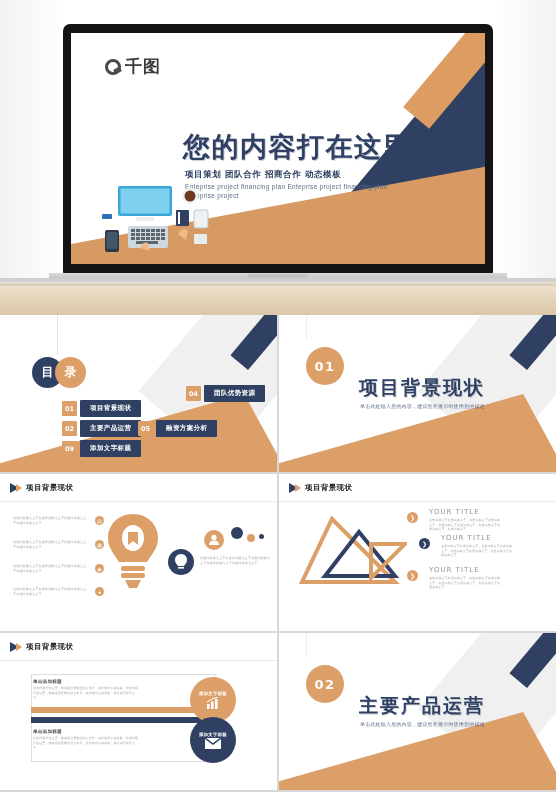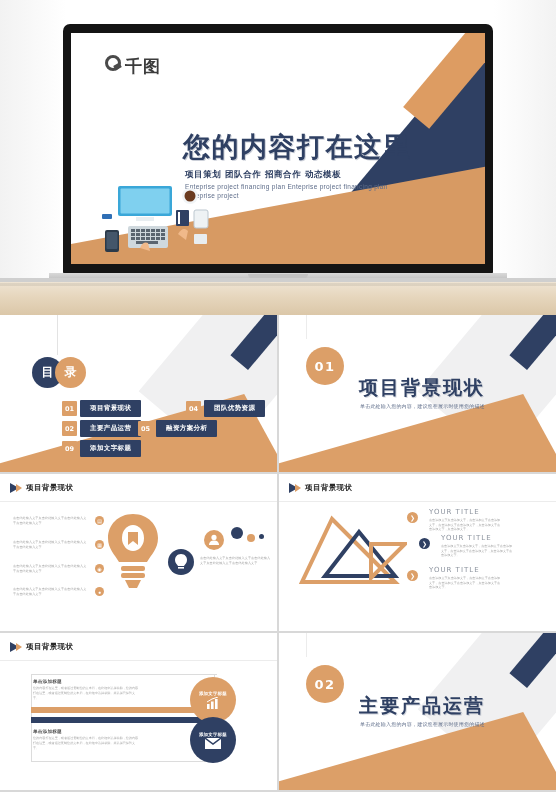--- a/index.html
+++ b/index.html
@@ -33,21 +33,21 @@
     width:60px; height:5px; background:#c2c2c2; border-radius:0 0 5px 5px; }
 
   
   .s1-navy { position:absolute; right:-46px; top:-58px; width:118px; height:330px;
     background:#2f4063; transform:rotate(40deg); transform-origin:50% 50%; }
   .s1-orange { position:absolute; right:-6px; top:-74px; width:34px; height:180px;
     background:#dd9c62; transform:rotate(40deg); transform-origin:50% 50%; }
   .s1-floor { position:absolute; left:-10px; bottom:-6px; width:460px; height:110px;
     background:#d79a63; clip-path: polygon(0% 100%, 0% 78%, 100% 0%, 100% 100%); }
 
-  .logo { position:absolute; left:34px; top:22px; display:flex; gap:4px; }
+  .logo { position:absolute; left:34px; top:22px; display:flex; align-items:center; gap:4px; }
   .logo-mark { width:16px; height:16px; border-radius:50%;
     border:3px solid #4a4a4a; position:relative; }
   .logo-mark::after { content:""; position:absolute; right:-3px; bottom:-1px;
     width:7px; height:5px; background:#4a4a4a; transform:rotate(-30deg); }
   .logo-text { font-size:17px; font-weight:bold; color:#3c3c3c; letter-spacing:1px;
     font-family:"DejaVu Sans", sans-serif; }
 
   .s1-title { position:absolute; left:112px; top:96px; font-size:27px; font-weight:bold;
     color:#2f4063; letter-spacing:1.5px; font-family:"DejaVu Sans", sans-serif;
     text-shadow: 1px 1px 0 rgba(47,64,99,.25); }
@@ -224,21 +224,21 @@
         <span class="toc-label">项目背景现状</span>
       </div>
       <div class="toc-item" style="left:62px; top:105px;">
         <span class="toc-no">02</span>
         <span class="toc-label">主要产品运营</span>
       </div>
       <div class="toc-item" style="left:62px; top:125px;">
         <span class="toc-no">09</span>
         <span class="toc-label">添加文字标题</span>
       </div>
-      <div class="toc-item" style="left:138px; top:85px;padding-left:48px;">
+      <div class="toc-item" style="left:138px; top:70px;padding-left:48px;">
         <span class="toc-no">04</span>
         <span class="toc-label">团队优势资源</span>
       </div>
       <div class="toc-item" style="left:138px; top:105px;">
         <span class="toc-no">05</span>
         <span class="toc-label">融资方案分析</span>
       </div>
     </div>
 
     <div class="slide">

